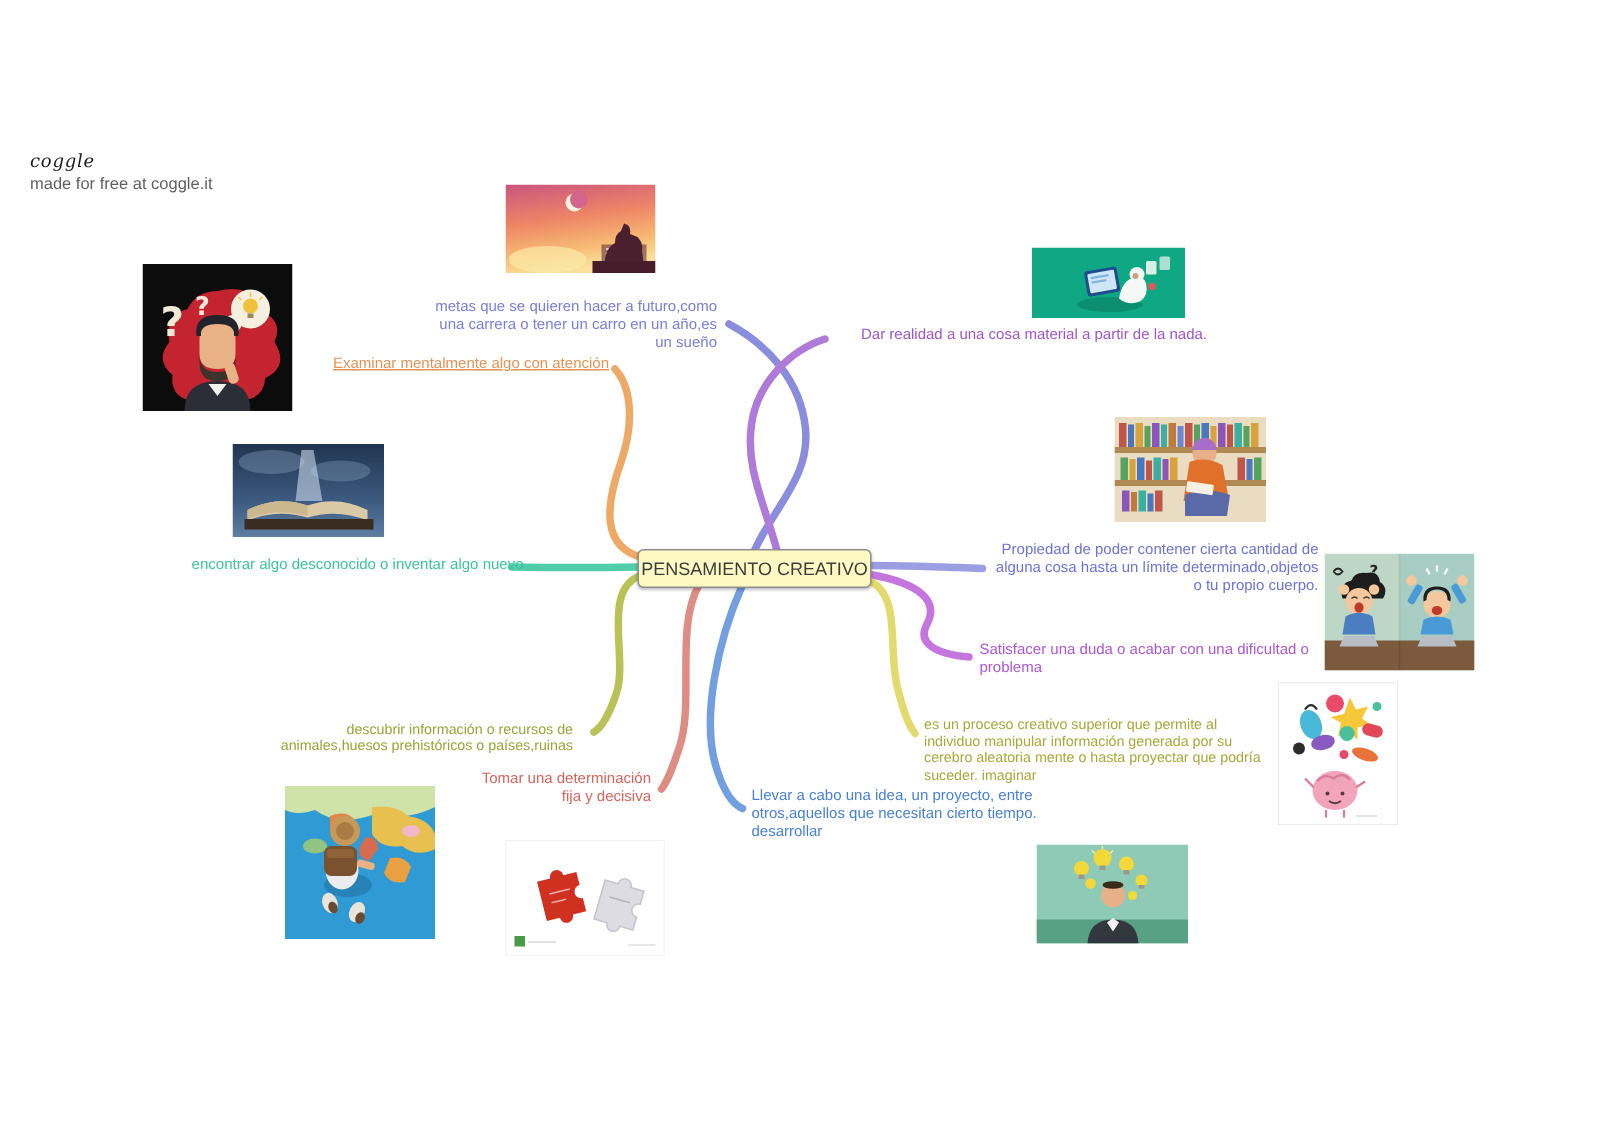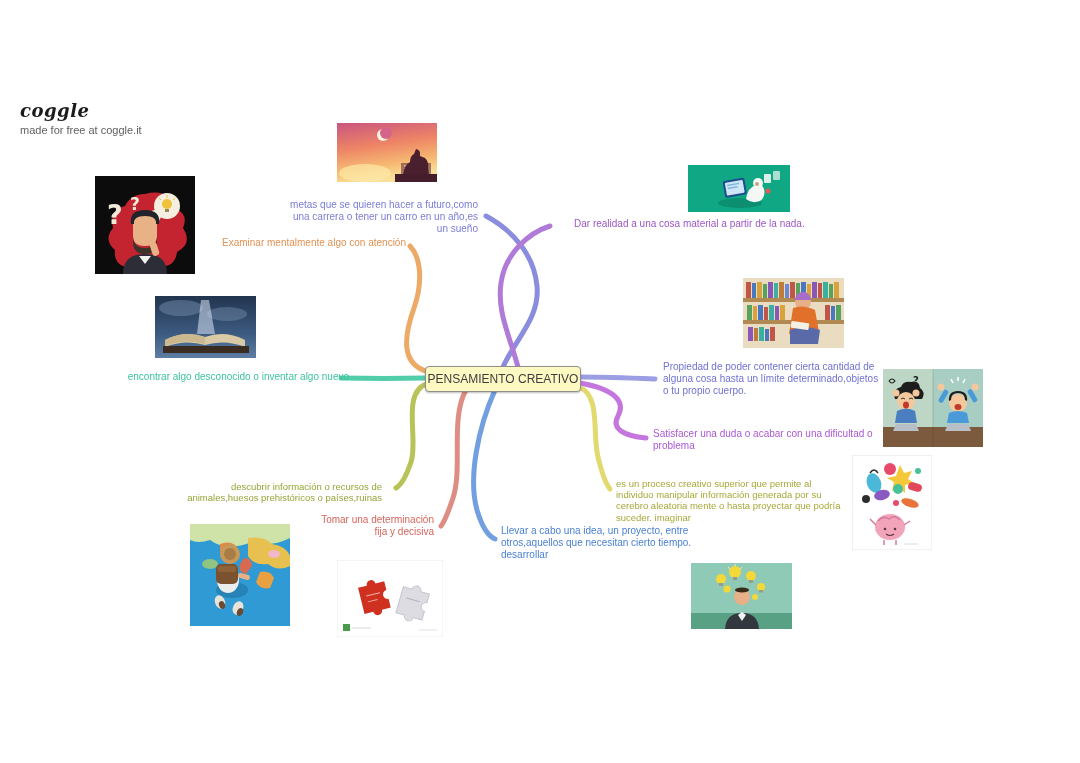--- a/index.html
+++ b/index.html
@@ -1,33 +1,33 @@
 <!DOCTYPE html>
 <html><head>
 <meta charset="utf-8">
 <style>
   html,body{margin:0;padding:0;background:#fff;}
   .canvas{position:relative;width:1080px;height:763px;background:#fff;overflow:hidden;
           font-family:"Liberation Sans", sans-serif;}
   .branches{position:absolute;left:0;top:0;width:1080px;height:763px;pointer-events:none;}
   .branches path{fill:none;stroke-width:5;stroke-linecap:round;}
   .logo{position:absolute;left:20px;top:100px;}
-  .logo-name{font-family:"DejaVu Serif", serif;font-style:italic;font-weight:bold;
-             font-size:18px;color:#1c1c1c;letter-spacing:.5px;}
+  .logo-name{font-family:"DejaVu Serif", serif;font-style:italic;font-weight:normal;
+             font-size:12px;color:#1c1c1c;letter-spacing:.5px;}
   .logo-tagline{font-size:11px;color:#5f5f5f;margin-top:3px;}
   .center-node{position:absolute;left:425px;top:366px;width:154px;height:24px;
     background:#fef9c3;border:1px solid #8f8f8f;border-radius:4px;color:#3d3d3d;
     font-size:12px;display:flex;align-items:center;justify-content:center;
     box-shadow:0 1px 2px rgba(0,0,0,.25);white-space:nowrap;}
   .mm-node{position:absolute;font-size:10px;line-height:1.18;cursor:pointer;}
   .n-metas{left:288px;top:199px;width:190px;text-align:right;}
   .n-examinar{left:214px;top:237px;width:192px;text-align:right;}
   .n-dar{left:558px;top:218px;width:238px;padding-left:16px;}
   .n-encontrar{left:104px;top:371px;width:229px;text-align:right;margin-left:16px;}
-  .n-propiedad{left:663px;top:361px;width:216px;}
+  .n-propiedad{left:663px;top:361px;width:216px;text-align:right;}
   .n-satisfacer{left:653px;top:428px;width:226px;}
   .n-proceso{left:616px;top:478px;width:233px;font-size:9.5px;}
   .n-descubrir{left:158px;top:481px;width:224px;text-align:right;font-size:9.5px;}
   .n-tomar{left:316px;top:514px;width:118px;text-align:right;}
   .n-llevar{left:501px;top:525px;width:198px;}
   figure{margin:0;position:absolute;}
   figure svg{display:block;width:100%;height:100%;}
   .i-sunset{left:337px;top:123px;width:100px;height:59px;}
   .i-green{left:688px;top:165px;width:102px;height:47px;}
   .i-thinking{left:95px;top:176px;width:100px;height:98px;}
@@ -90,21 +90,21 @@
   </svg>
 
   <div class="logo">
     <div class="logo-name">coggle</div>
     <div class="logo-tagline">made for free at coggle.it</div>
   </div>
 
   <div class="center-node">PENSAMIENTO CREATIVO</div>
 
   <div class="mm-node n-metas" style="color: rgb(122, 125, 214);">metas que se quieren hacer a futuro,como una carrera o tener un carro en un año,es un sueño</div>
-  <div class="mm-node n-examinar" style="color: rgb(225, 147, 86);">Examinar mentalmente algo con atención</div>
+  <div class="mm-node n-examinar" style="color: rgb(225, 147, 86); text-decoration: underline;">Examinar mentalmente algo con atención</div>
   <div class="mm-node n-dar" style="color: rgb(156, 87, 198);">Dar realidad a una cosa material a partir de la nada.</div>
   <div class="mm-node n-encontrar" style="color: rgb(62, 195, 159);">encontrar algo desconocido o inventar algo nuevo</div>
   <div class="mm-node n-propiedad" style="color: rgb(111, 114, 210);">Propiedad de poder contener cierta cantidad de alguna cosa hasta un límite determinado,objetos o tu propio cuerpo.</div>
   <div class="mm-node n-satisfacer" style="color: rgb(171, 88, 210);">Satisfacer una duda o acabar con una dificultad o problema</div>
   <div class="mm-node n-proceso" style="color: rgb(167, 168, 57);">es un proceso creativo superior que permite al individuo manipular información generada por su cerebro aleatoria mente o hasta proyectar que podría suceder. imaginar</div>
   <div class="mm-node n-descubrir" style="color: rgb(151, 164, 56);">descubrir información o recursos de animales,huesos prehistóricos o países,ruinas</div>
   <div class="mm-node n-tomar" style="color: rgb(213, 101, 92);">Tomar una determinación fija y decisiva</div>
   <div class="mm-node n-llevar" style="color: rgb(74, 128, 210);">Llevar a cabo una idea, un proyecto, entre otros,aquellos que necesitan cierto tiempo. desarrollar</div>
 
   <figure class="i-sunset">

